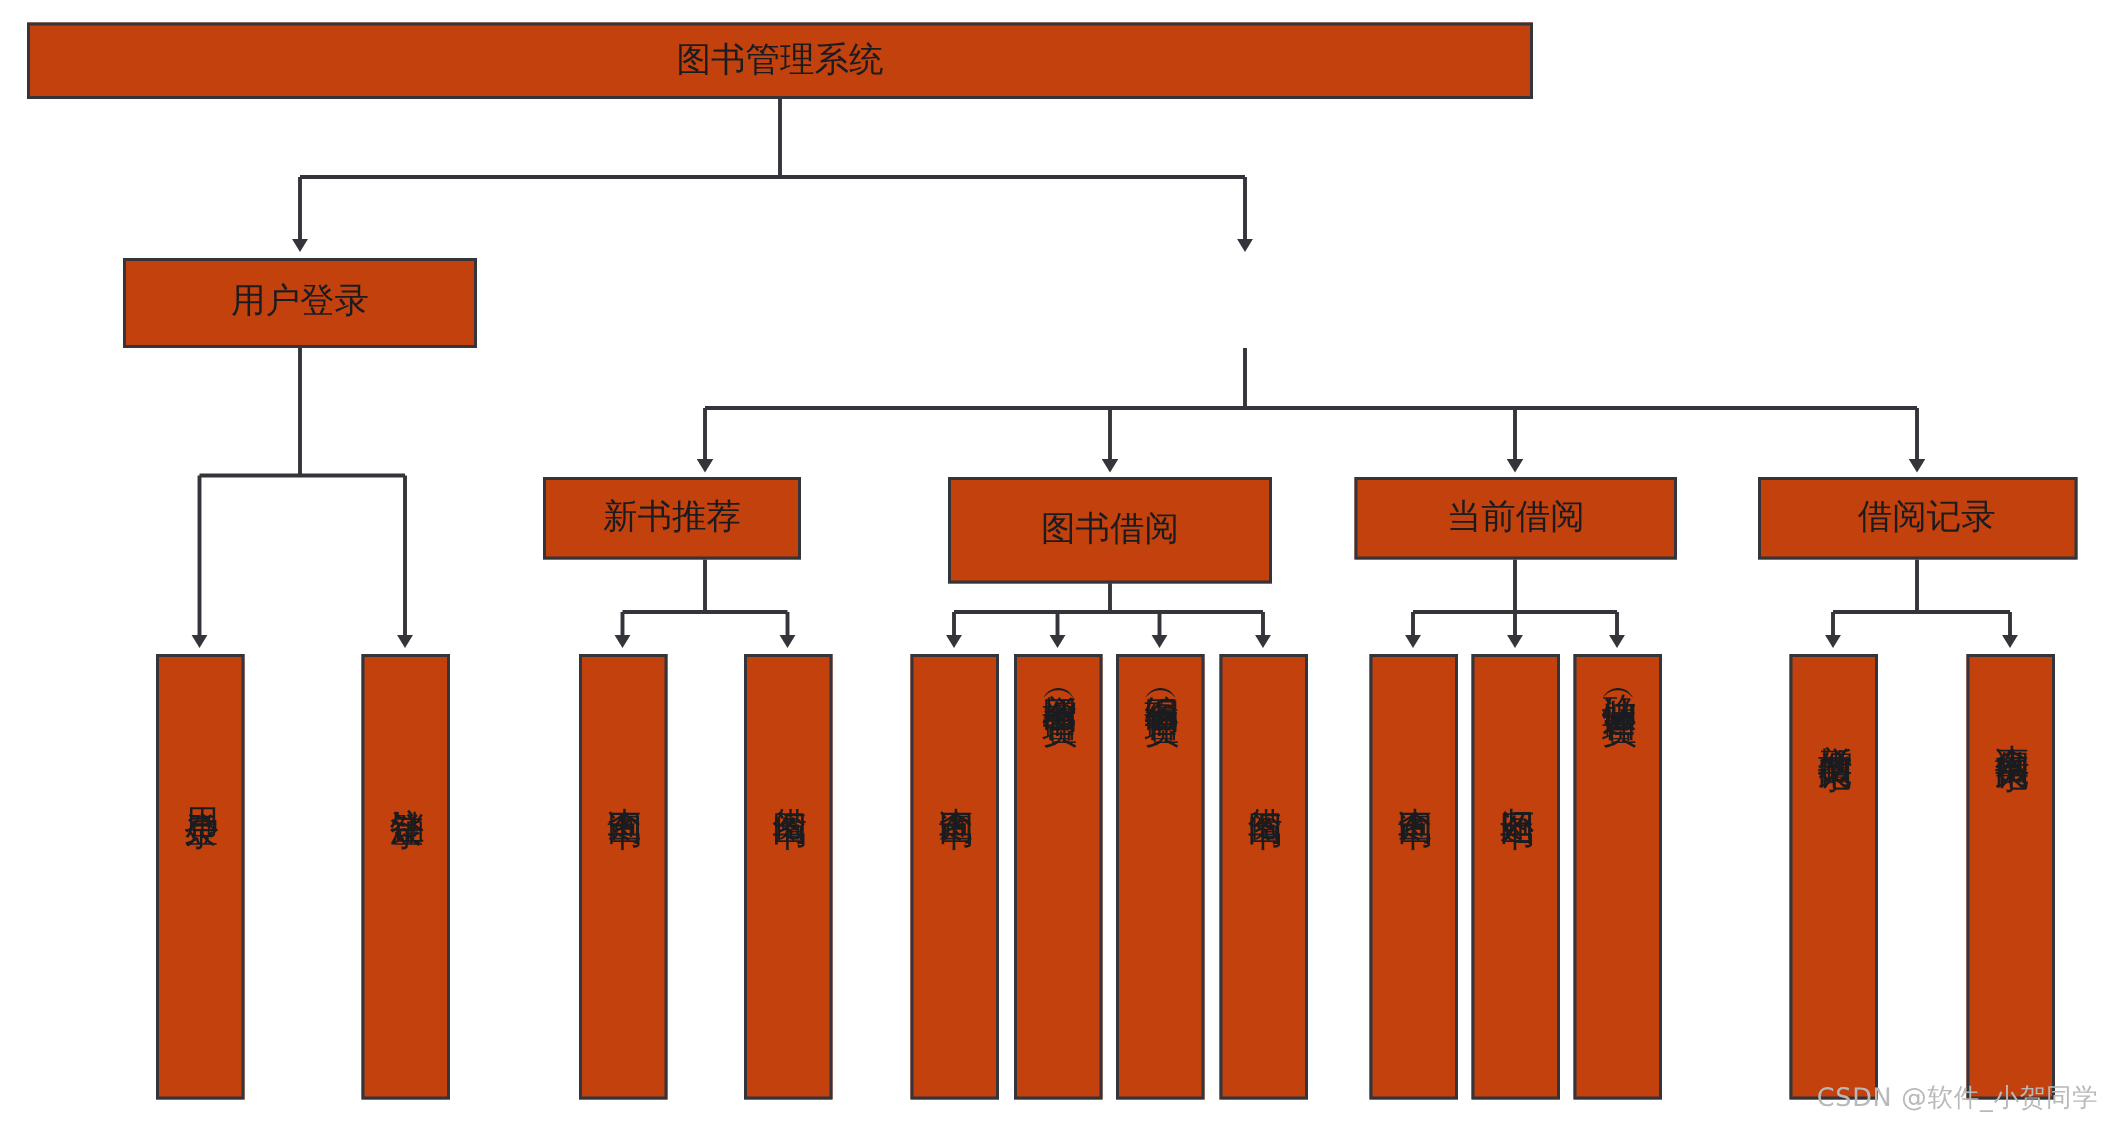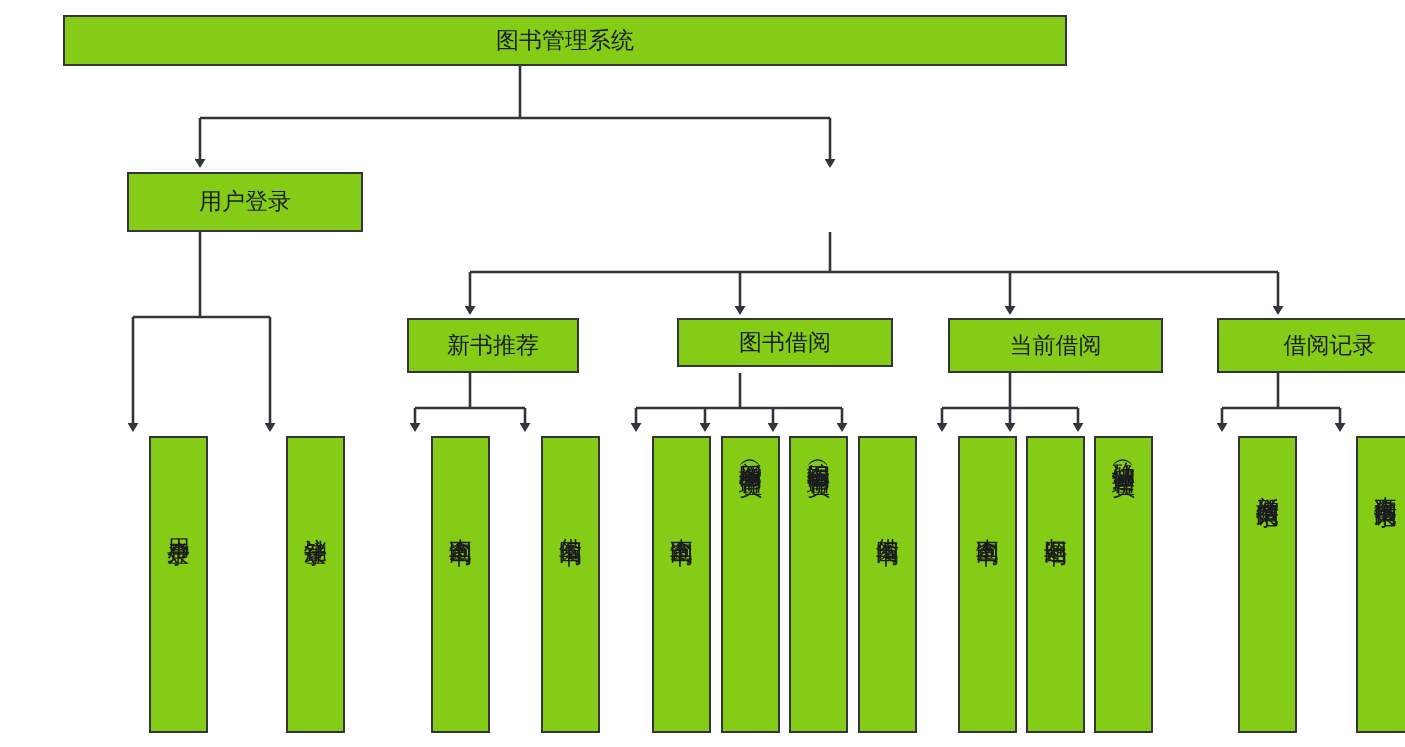--- a/index.html
+++ b/index.html
@@ -20,27 +20,26 @@
   svg#wires {
     position: absolute;
     left: 0;
     top: 0;
     width: 1405px;
     height: 747px;
   }
   .node {
     position: absolute;
     box-sizing: border-box;
-    background: #84cc16;
+    background: #c2410c;
     border: 2px solid #33353a;
     display: flex;
     align-items: center;
     justify-content: center;
     z-index: 3;
-    margin-left: 45px;
   }
   .node .label {
     color: #1b1c20;
     line-height: 1.18;
     text-align: center;
     white-space: nowrap;
   }
   .node.horiz .label {
     font-size: 23px;
   }
@@ -137,21 +136,21 @@
 
   <div class="node horiz" style="left:82px; top:172px; width:236px; height:60px;">
     <span class="label">用户登录</span>
   </div>
 
 
   <div class="node horiz" style="left:362px; top:318px; width:172px; height:55px;">
     <span class="label">新书推荐</span>
   </div>
 
-  <div class="node horiz" style="left:632px; top:318px; width:216px; height:49px;">
+  <div class="node horiz" style="left:632px; top:318px; width:216px; height:71px;">
     <span class="label">图书借阅</span>
   </div>
 
   <div class="node horiz" style="left:903px; top:318px; width:215px; height:55px;align-items:center;">
     <span class="label">当前借阅</span>
   </div>
 
   <div class="node horiz" style="left:1172px; top:318px; width:213px; height:55px;padding-left:12px;">
     <span class="label">借阅记录</span>
   </div>
@@ -201,14 +200,15 @@
   </div>
 
   <div class="node vert" style="left:1193px; top:436px; width:59px; height:297px; padding-top:40px;">
     <span class="label">新增借阅记录</span>
   </div>
 
   <div class="node vert" style="left:1311px; top:436px; width:59px; height:297px; padding-top:40px;">
     <span class="label">查询借阅记录</span>
   </div>
 
+  <div class="watermark">CSDN @软件_小贺同学</div>
 
 </div>
 
 </body></html>

